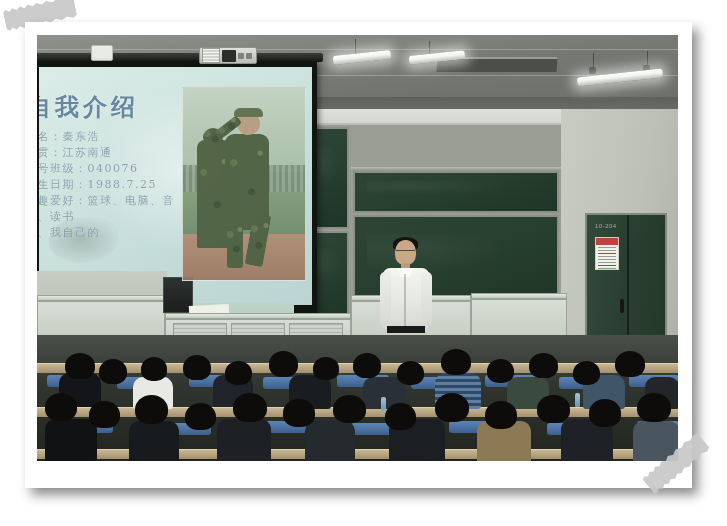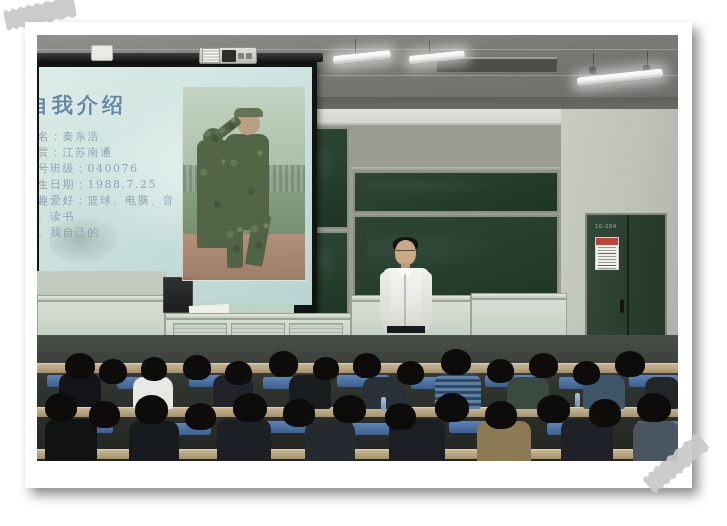--- a/index.html
+++ b/index.html
@@ -167,21 +167,21 @@
     background: #e9ece6;
     border: 1px solid #b7bab3;
     border-radius: 2px;
   }
 
   
   #slide-title {
     position: absolute;
     left: -12px; top: 24px;
     font-family: "DejaVu Serif", serif;
-    font-size: 21px;
+    font-size: 24px;
     font-weight: bold;
     color: #5d7f9a;
     letter-spacing: 4px;
     text-shadow: 0 0 2px rgba(255,255,255,0.7);
     opacity: 0.92;
     z-index: 5;
     white-space: nowrap;
   }
   #slide-body {
     position: absolute;

